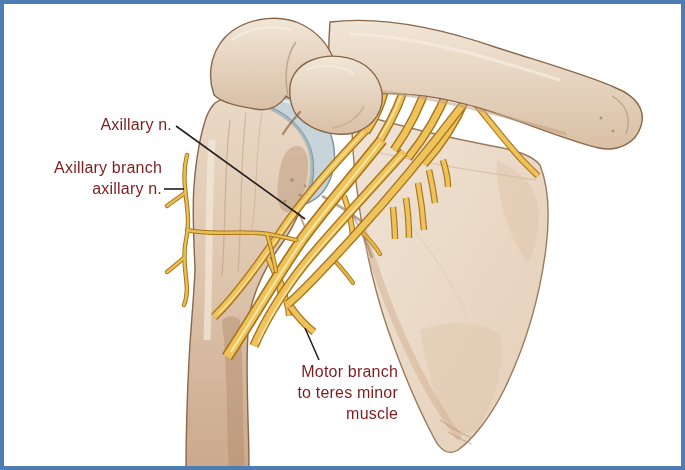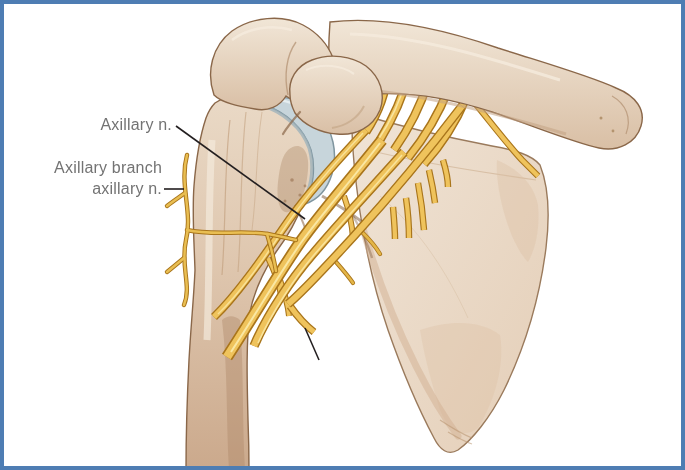--- a/index.html
+++ b/index.html
@@ -11,21 +11,21 @@
     font-family:"Liberation Sans", sans-serif;
   }
   .frame .border-overlay{
     position:absolute;inset:0;
     border:4px solid #4e7db3;
     pointer-events:none;
   }
   .art{position:absolute;left:0;top:0;}
   .lbl{
     position:absolute;
-    color:#737373;
+    color:#7f1d1d;
     font-size:16px;
     line-height:21px;
     text-align:right;
     letter-spacing:0.2px;
     white-space:nowrap;
   }
   .lbl span{display:block;}
 </style>
 </head>
 <body>
@@ -230,15 +230,20 @@
 
   <div class="lbl" style="left:50px;top:114px;width:122px;">
     <span>Axillary n.</span>
   </div>
 
   <div class="lbl" style="left:20px;top:157px;width:142px;">
     <span>Axillary branch</span>
     <span>axillary n.</span>
   </div>
 
+  <div class="lbl" style="left:278px;top:361px;width:120px;">
+    <span>Motor branch</span>
+    <span>to teres minor</span>
+    <span>muscle</span>
+  </div>
 
   <div class="border-overlay"></div>
 </div>
 
 </body></html>

